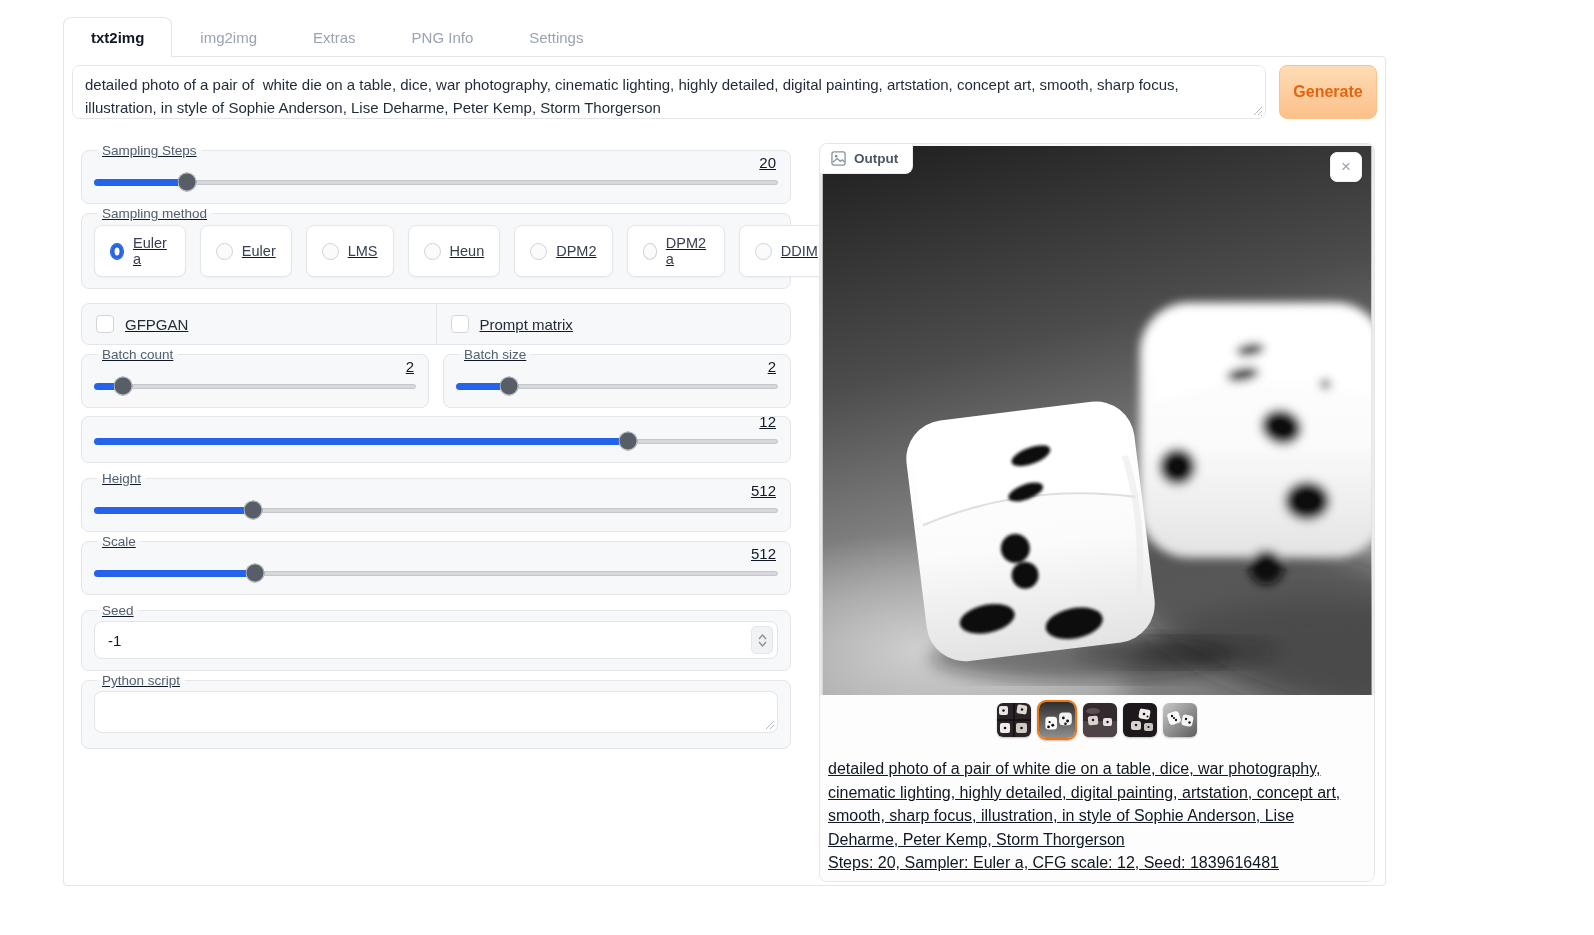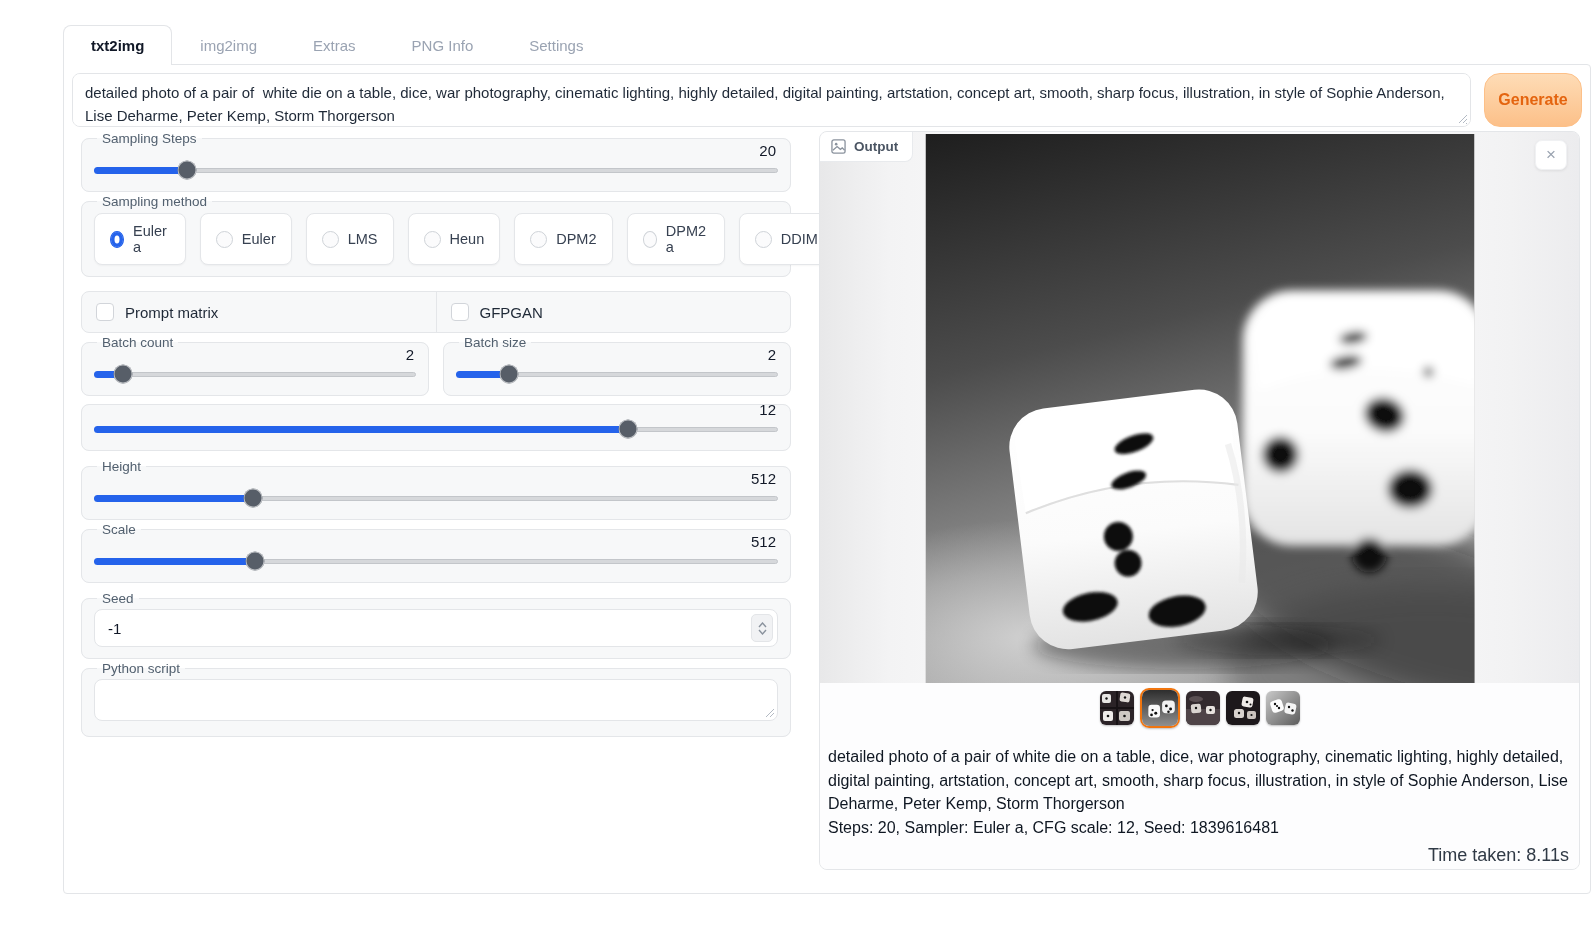--- a/index.html
+++ b/index.html
@@ -1,43 +1,43 @@
 <!DOCTYPE html>
 <html><head>
 <meta charset="utf-8">
 <style>
   * { box-sizing: border-box; margin: 0; padding: 0; }
   html,body { width:1594px; height:935px; background:#ffffff; overflow:hidden;
     font-family:"Liberation Sans", sans-serif; color:#111827; }
 
-  .app { position:absolute; left:63px; top:20px; width:1528px; }
+  .app { position:absolute; left:63px; top:12px; width:1323px; }
 
   
   .tabbar { display:flex; align-items:flex-end; height:44px; position:relative; z-index:2; }
   .tab { padding:11px 27px; font-size:15px; color:#9aa3b2; cursor:pointer; border:1px solid transparent;
          border-bottom:none; border-radius:8px 8px 0 0; margin-bottom:-1px; background:transparent; }
   .tab.active { background:#ffffff; border-color:#e3e5e8; color:#111827; font-weight:700; }
 
   .app-body { border:1px solid #e3e5e8; border-radius:0 4px 4px 4px; background:#ffffff;
               padding:8px 8px 0 8px; height:830px; position:relative; z-index:1; }
 
   
   .prompt-row { display:flex; gap:13px; }
   .prompt-wrap { flex:1; position:relative; }
   .prompt-box { width:100%; height:54px; border:1px solid #e3e5e8; border-radius:8px; resize:none;
                 font-family:"Liberation Sans", sans-serif; font-size:15px; line-height:1.55;
                 padding:7px 12px; color:#1f2937; background:#fff; outline:none; }
   .resize-handle { position:absolute; right:3px; bottom:3px; opacity:.75; }
-  .generate-btn { width:98px; height:54px; border:1px solid #fdc088; border-radius:16px;
+  .generate-btn { width:98px; height:54px; border:1px solid #fdc088; border-radius:8px;
                   background:linear-gradient(180deg,#fedcb6 0%,#fcc089 100%);
                   color:#e4640f; font-weight:700; font-size:16px; font-family:"Liberation Sans",sans-serif;
                   cursor:pointer; }
 
   
-  .main-cols { display:flex; gap:28px; margin-left:9px; }
+  .main-cols { display:flex; gap:28px; margin-top:20px; margin-left:9px;text-decoration:underline; }
   .left-col { width:710px; flex:none; }
   .right-col { flex:1; margin-right:2px; }
 
   
   fieldset.box { border:1px solid #e4e6e9; border-radius:8px; background:#f7f8f9;
                  padding:0 12px 11px 12px; min-inline-size:0; }
   fieldset.box legend { font-size:13.5px; color:#52606f; padding:0 5px; margin-left:3px; }
   .stack-gap { margin-top:2px; }
   .sec-gap { margin-top:14px; }
   .sm-gap { margin-top:8px; }
@@ -184,25 +184,25 @@
             <div class="radio-chip">
               <span class="radio-dot"></span>
               <span>PLMS</span>
             </div>
           </div>
         </fieldset>
 
         <div class="check-panel sec-gap">
           <div class="check-cell">
             <span class="checkbox"></span>
-            <span class="check-label">Prompt matrix</span>
+            <span class="check-label">GFPGAN</span>
           </div>
           <div class="check-cell">
             <span class="checkbox"></span>
-            <span class="check-label">GFPGAN</span>
+            <span class="check-label">Prompt matrix</span>
           </div>
         </div>
 
         <div class="batch-row">
           <fieldset class="box">
             <legend>Batch count</legend>
             <div class="slider-value">2</div>
             <div class="slider">
               <div class="track"></div>
               <div class="fill" style="width:9%"></div>

